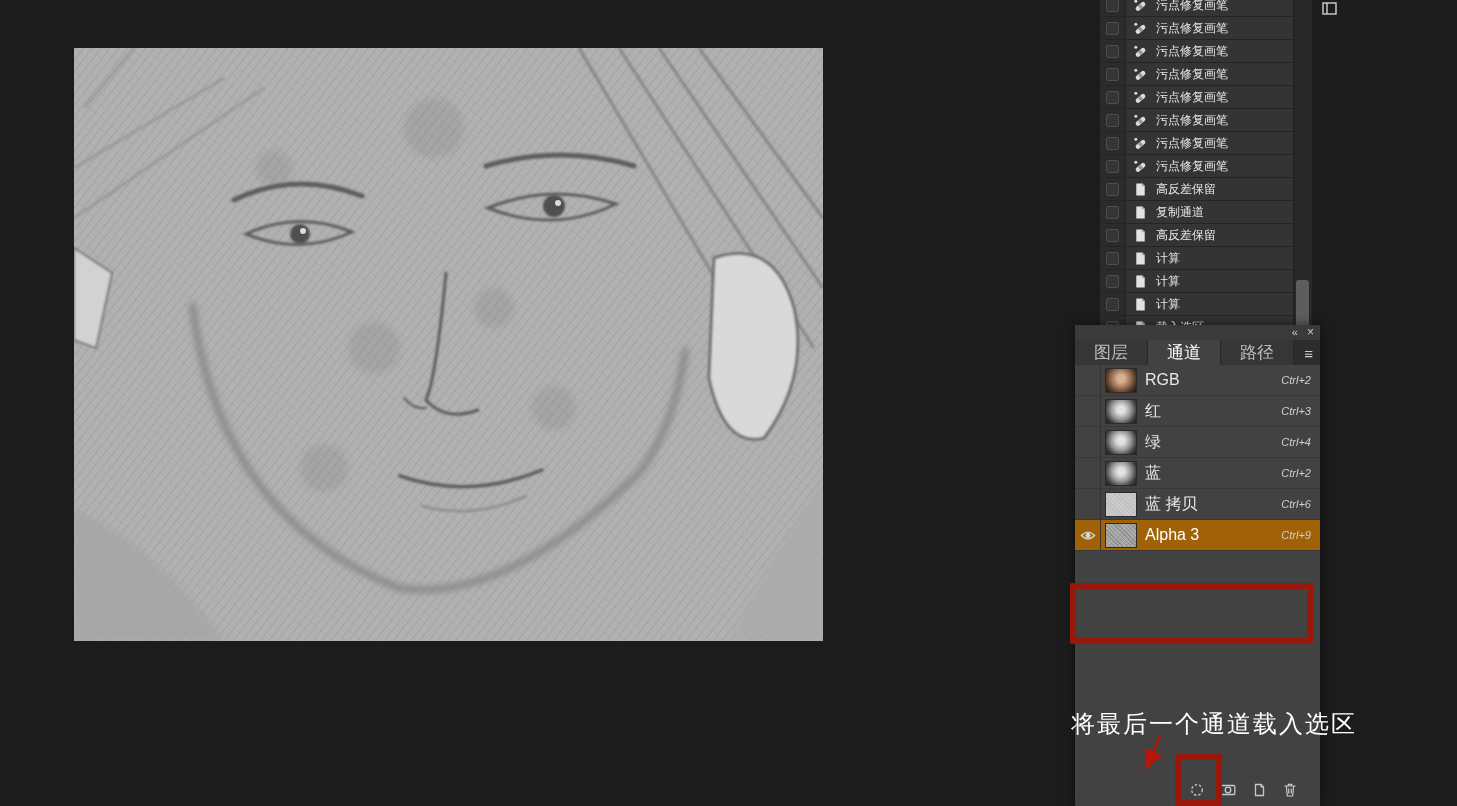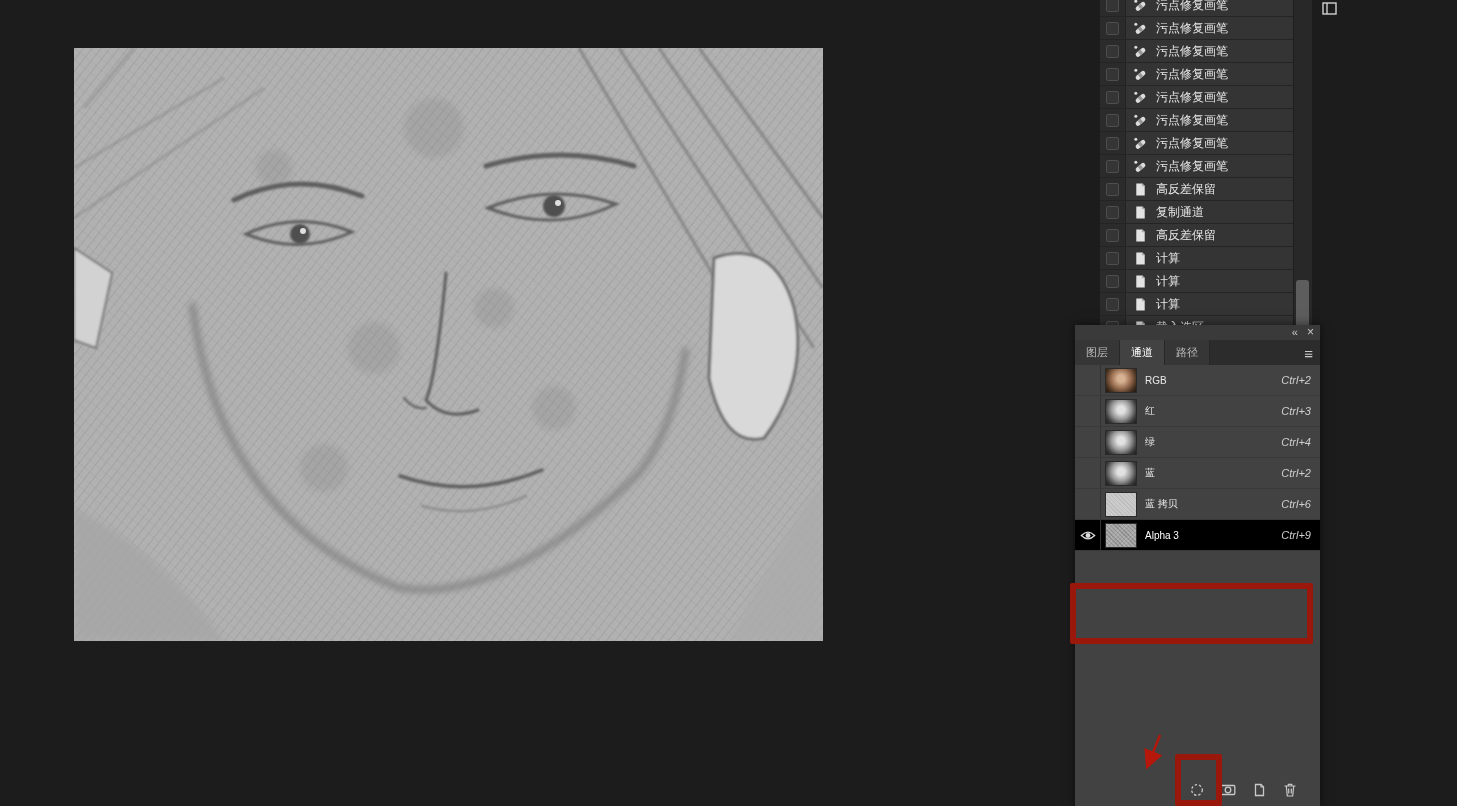--- a/index.html
+++ b/index.html
@@ -22,33 +22,33 @@
   .history-scroll-thumb{position:absolute;left:2px;top:280px;width:13px;height:52px;background:#5d5d5d;border-radius:3px;}
   .dock-icon{position:absolute;left:1322px;top:2px;width:22px;height:16px;z-index:2;}
 
   
   .channels-panel{position:absolute;left:1075px;top:325px;width:245px;height:481px;background:#424242;z-index:3;box-shadow:0 0 10px rgba(0,0,0,.55);}
   .panel-titlebar{height:15px;background:#3a3a3a;position:relative;}
   .panel-titlebar .tb-icons{position:absolute;right:6px;top:0;height:15px;display:flex;align-items:center;gap:9px;}
   .collapse-icon{font-size:11px;color:#c9c9c9;line-height:15px;cursor:default;}
   .close-icon{font-size:12px;color:#c9c9c9;line-height:15px;cursor:default;}
   .panel-tabs{height:25px;background:#2c2c2c;display:flex;position:relative;}
-  .panel-tab{padding:0 11px;line-height:25px;font-size:11px;color:#bdbdbd;background:#363636;border-right:1px solid #282828;cursor:default;}
+  .panel-tab{padding:0 19px;line-height:25px;font-size:17px;color:#bdbdbd;background:#363636;border-right:1px solid #282828;cursor:default;}
   .panel-tab.active{background:#424242;color:#ffffff;}
   .panel-menu-icon{position:absolute;right:7px;top:16px;font-size:15px;color:#cccccc;z-index:4;line-height:25px;}
   .channel-rows{position:absolute;left:0;right:0;top:40px;}
   .channel-row{height:30px;border-bottom:1px solid #393939;display:flex;align-items:center;background:#424242;}
-  .channel-row.selected{background:#000000;}
+  .channel-row.selected{background:#a16207;}
   .eye-cell{width:25px;height:100%;border-right:1px solid #333;display:flex;align-items:center;justify-content:center;flex:none;}
   .thumb{width:30px;height:23px;margin:0 8px 0 4px;border:1px solid #2b2b2b;flex:none;}
   .t-color{background:radial-gradient(circle at 50% 42%, #d7b193 18%, #9a6f52 48%, #46301f 78%, #1e1510 100%);}
   .t-gray{background:radial-gradient(circle at 50% 42%, #e2e2e2 18%, #9a9a9a 48%, #3c3c3c 78%, #1c1c1c 100%);}
   .t-light{background:#cbcbcb;background-image:repeating-linear-gradient(45deg, rgba(0,0,0,.07) 0 1px, transparent 1px 3px);}
   .t-noise{background:#a6a6a6;background-image:repeating-linear-gradient(45deg, rgba(0,0,0,.16) 0 1px, transparent 1px 3px),repeating-linear-gradient(-45deg, rgba(255,255,255,.14) 0 1px, transparent 1px 3px);}
-  .channel-name{font-size:10px;color:#e8e8e8;white-space:nowrap;}
+  .channel-name{font-size:16px;color:#e8e8e8;white-space:nowrap;}
   .channel-row.selected .channel-name{color:#ffffff;}
   .channel-shortcut{margin-left:auto;font-size:11px;color:#cfcfcf;padding-right:9px;font-style:italic;}
   .panel-footer{position:absolute;left:0;right:0;bottom:0;height:32px;display:flex;align-items:center;justify-content:flex-end;gap:14px;padding-right:22px;background:#424242;}
   .footer-btn{width:17px;height:17px;display:flex;align-items:center;justify-content:center;}
 
   
   .annotation-text{position:absolute;left:1071px;top:708px;font-size:24px;letter-spacing:2px;color:#ffffff;z-index:10;white-space:nowrap;pointer-events:none;}
   .annotation-arrow{position:absolute;left:1136px;top:731px;z-index:10;pointer-events:none;}
   .red-box{position:absolute;border:6px solid #9a170b;border-radius:2px;z-index:10;pointer-events:none;box-sizing:border-box;}
   .red-box-row{left:1070px;top:583px;width:243px;height:61px;}
@@ -518,20 +518,21 @@
 
         <span class="footer-btn">
 
           <svg viewBox="0 0 16 16" width="16" height="16">
             <path d="M2.5 4h11 M6.3 4V2.4h3.4V4 M4.3 4l1 10h5.4l1-10 M6.7 6.4v5.2 M9.3 6.4v5.2" fill="none" stroke="#c9c9c9" stroke-width="1.2"></path>
           </svg>
         </span>
       </div>
   </div>
 
+  <div class="annotation-text">将最后一个通道载入选区</div>
   <svg class="annotation-arrow" width="30" height="46" viewBox="0 0 30 46">
     <defs>
       <marker id="ah" markerWidth="8" markerHeight="8" refX="6" refY="4" orient="auto">
         <path d="M0,0 L8,4 L0,8 Z" fill="#b5170a"></path>
       </marker>
     </defs>
     <line x1="24" y1="4" x2="12" y2="34" stroke="#b5170a" stroke-width="2.4" marker-end="url(#ah)"></line>
   </svg>
   <div class="red-box red-box-row"></div>
   <div class="red-box red-box-btn"></div>

